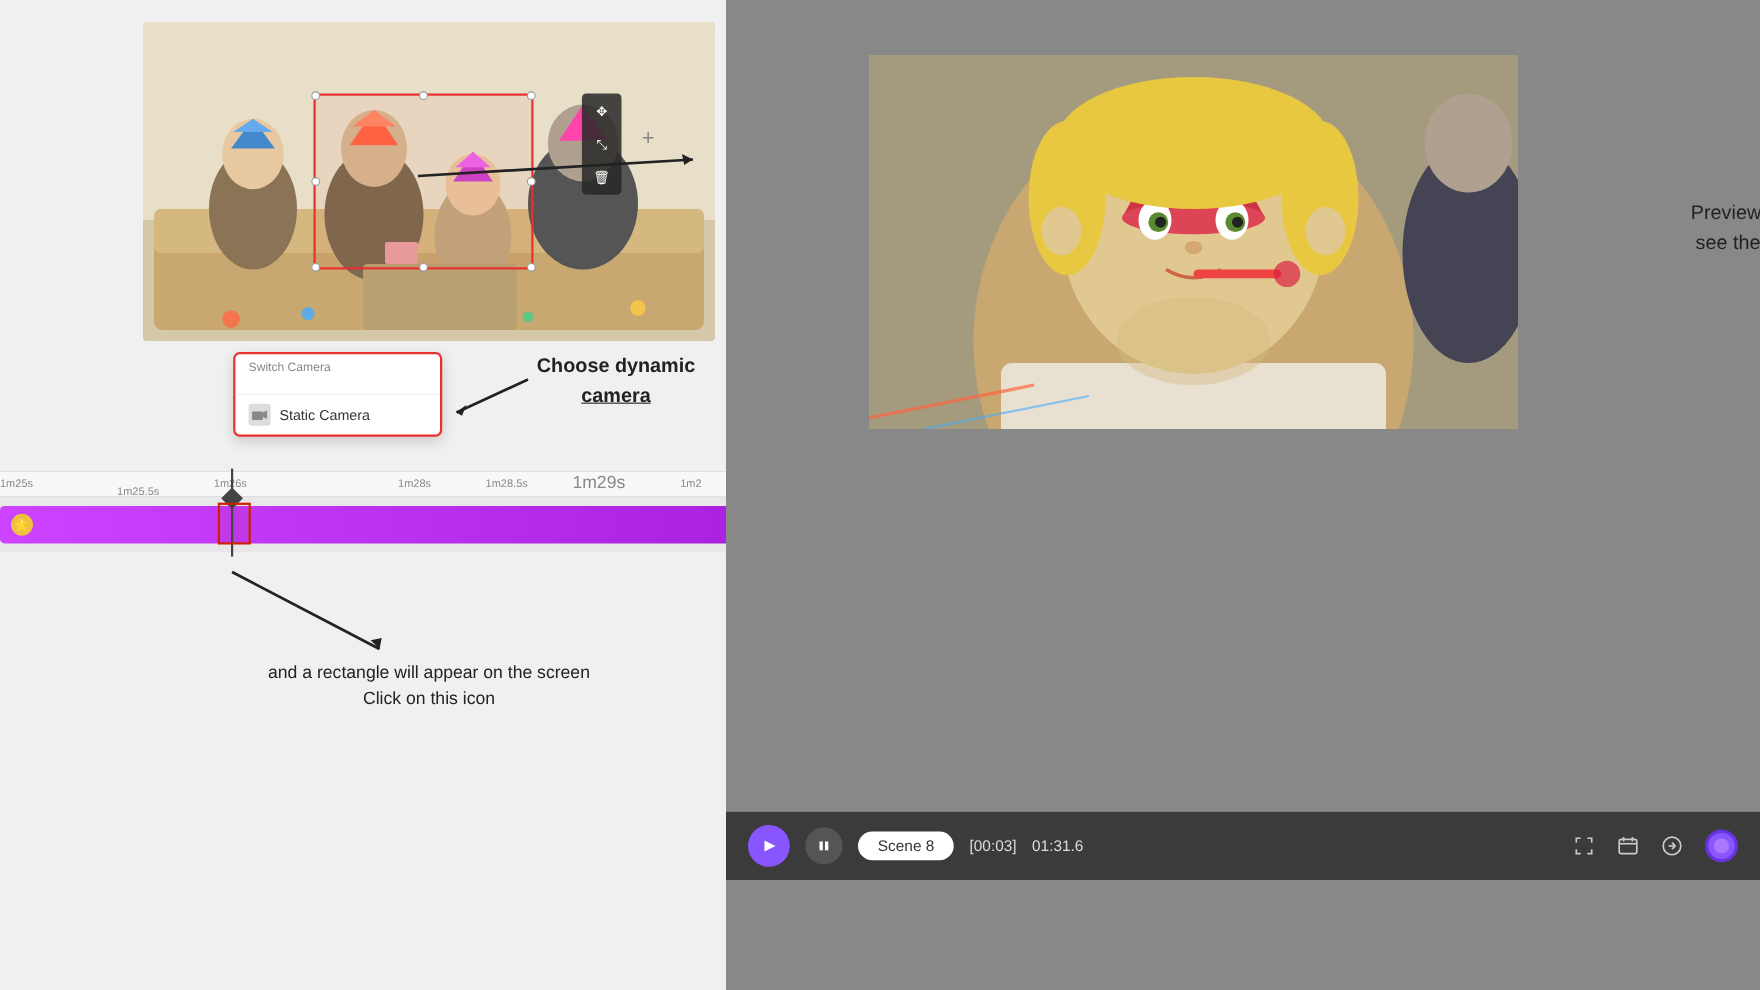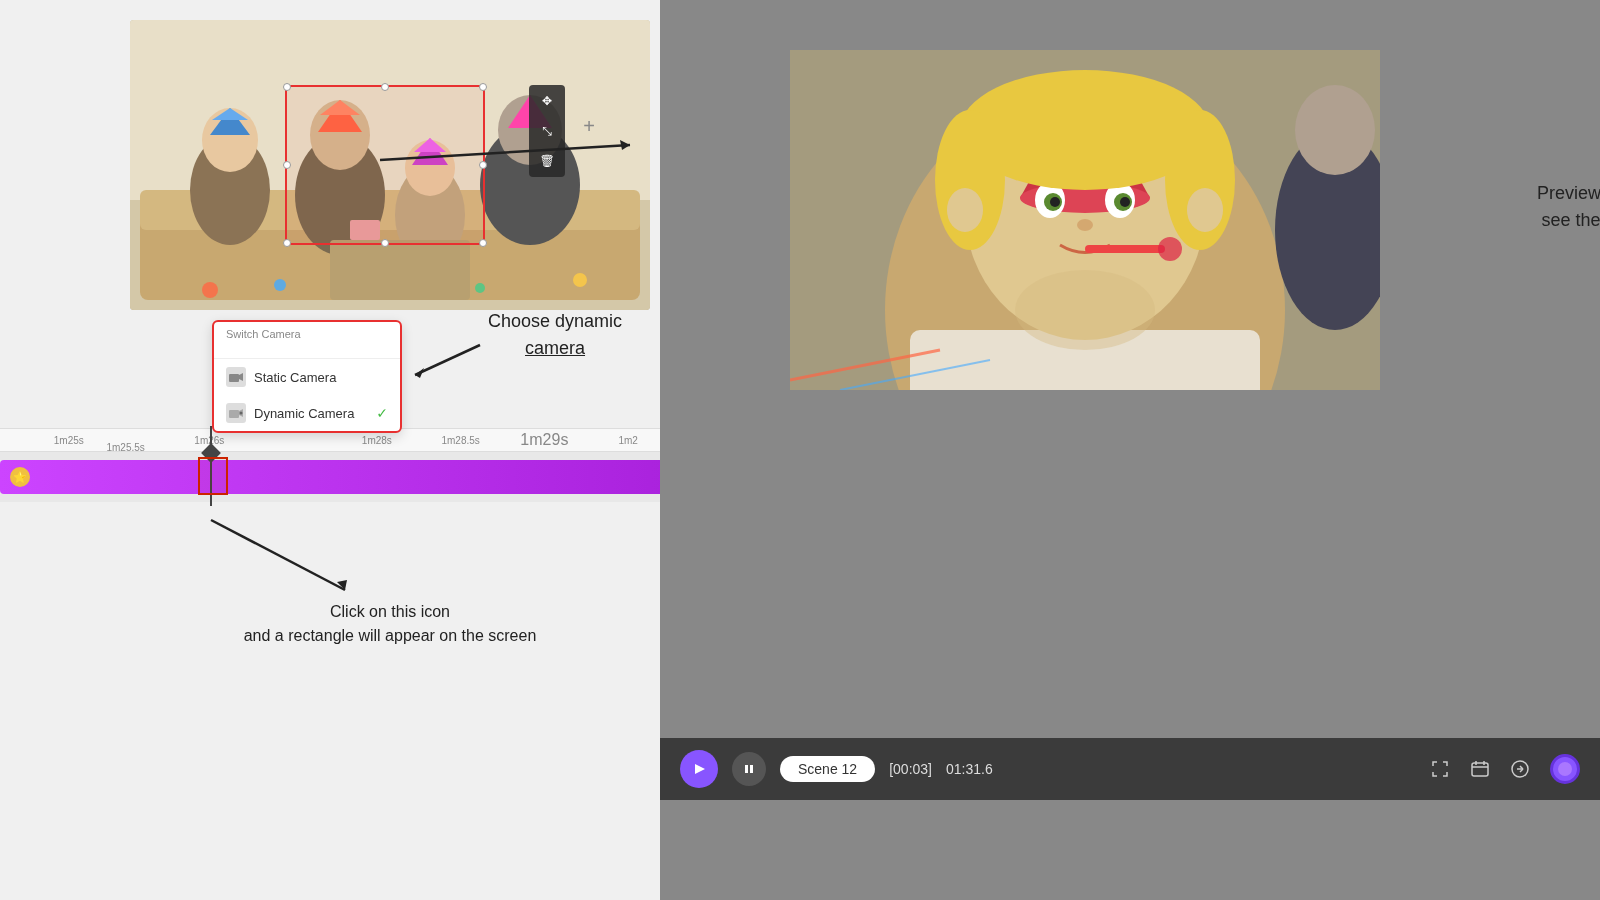--- a/index.html
+++ b/index.html
@@ -469,69 +469,58 @@
     <div class="switch-camera-header">Switch Camera</div>
     <div class="switch-camera-item">
       <div class="camera-icon-sm">
         <svg width="14" height="10" viewBox="0 0 14 10">
           <rect x="0" y="2" width="10" height="8" rx="1" fill="#888"></rect>
           <polygon points="10,3 14,1 14,9 10,7" fill="#888"></polygon>
         </svg>
       </div>
       <span>Static Camera</span>
     </div>
-    <div class="switch-camera-item">
-      <div class="camera-icon-sm">
-        <svg width="14" height="10" viewBox="0 0 14 10">
-          <rect x="0" y="2" width="10" height="8" rx="1" fill="#aaa"></rect>
-          <polygon points="10,3 14,1 14,9 10,7" fill="#aaa"></polygon>
-          <circle cx="12" cy="5" r="1.5" fill="#666"></circle>
-        </svg>
-      </div>
-      <span>Dynamic Camera</span>
-      <span class="checkmark">✓</span>
-    </div>
   </div>
 
   <div class="clear-all-area">
     <button class="clear-all-btn">
       <span style="color:#888;">✕</span>
       <span>Clear AlL</span>
     </button>
   </div>
 
   <div style="position:absolute; top:428px; left:0; right:0; height:24px; background:#f8f8f8; border-top:1px solid #ddd; border-bottom:1px solid #ddd; display:flex; align-items:center;">
-    <div style="flex:1; text-align:right; font-size:10px; color:#888;">1m25s</div>
+    <div style="flex:1; text-align:left; font-size:10px; color:#888;">1m25s</div>
     <div style="flex:1; text-align:center; font-size:10px; color:#888;margin-top:15px;">1m25.5s</div>
     <div style="flex:1; text-align:center; font-size:10px; color:#888;">1m26s</div>
     <div style="flex:1; text-align:center; font-size:10px; color:#888;"></div>
     <div style="flex:1; text-align:center; font-size:10px; color:#888;">1m28s</div>
     <div style="flex:1; text-align:center; font-size:10px; color:#888;">1m28.5s</div>
     <div style="flex:1; text-align:center; font-size:16px; color:#888;">1m29s</div>
     <div style="flex:1; text-align:center; font-size:10px; color:#888;">1m2</div>
   </div>
 
   <div class="timeline-track" style="position:absolute; top:452px; left:0; right:0; height:50px;">
     <div class="track-bar"></div>
     <div class="track-icon">⭐</div>
 
     <div style="position:absolute; top:-26px; left:210px; width:2px; height:80px; background:#444; z-index:20;"></div>
     <div style="position:absolute; top:-6px; left:204px; width:14px; height:14px; background:#444; transform:rotate(45deg); z-index:21;"></div>
 
     <div style="position:absolute; top:5px; left:198px; width:30px; height:38px; border:2px solid #cc2200; background:rgba(204,34,0,0.05); z-index:22;"></div>
   </div>
 
-  <div class="annotation" style="top:308px; left:488px;">
+  <div class="annotation" style="top:319px; left:488px;font-weight:bold;">
     <div class="ann-text" style="font-size:18px;">Choose dynamic</div>
     <div class="ann-text" style="font-size:18px; text-decoration:underline;">camera</div>
   </div>
 
   <div class="annotation" style="top:600px; left:180px; width:420px;">
+    <div class="ann-text-sm">and a rectangle will appear on the screen</div>
     <div class="ann-text-sm">Click on this  icon</div>
-    <div class="ann-text-sm">and a rectangle will appear on the screen</div>
   </div>
 
   <svg class="arrows-overlay" viewBox="0 0 670 900">
 
     <line x1="380" y1="160" x2="630" y2="145" stroke="#222" stroke-width="2.5"></line>
     <polygon points="630,145 620,140 622,150" fill="#222"></polygon>
 
     <line x1="480" y1="345" x2="415" y2="375" stroke="#222" stroke-width="2.5"></line>
     <polygon points="415,375 424,368 420,378" fill="#222"></polygon>
 
@@ -611,21 +600,21 @@
       </svg>
     </button>
 
     <button class="preview-pause-btn">
       <svg width="12" height="12" viewBox="0 0 12 12">
         <rect x="2" y="2" width="3" height="8" fill="white"></rect>
         <rect x="7" y="2" width="3" height="8" fill="white"></rect>
       </svg>
     </button>
 
-    <div class="preview-scene-label">Scene 12</div>
+    <div class="preview-scene-label">Scene 8</div>
 
     <span class="preview-time">[00:03]</span>
     <span class="preview-duration">01:31.6</span>
 
     <div class="preview-icons">
 
       <svg width="20" height="20" viewBox="0 0 20 20" style="cursor:pointer;">
         <path d="M3,7 L3,3 L7,3 M13,3 L17,3 L17,7 M17,13 L17,17 L13,17 M7,17 L3,17 L3,13" stroke="#ccc" stroke-width="1.5" fill="none"></path>
       </svg>
 

